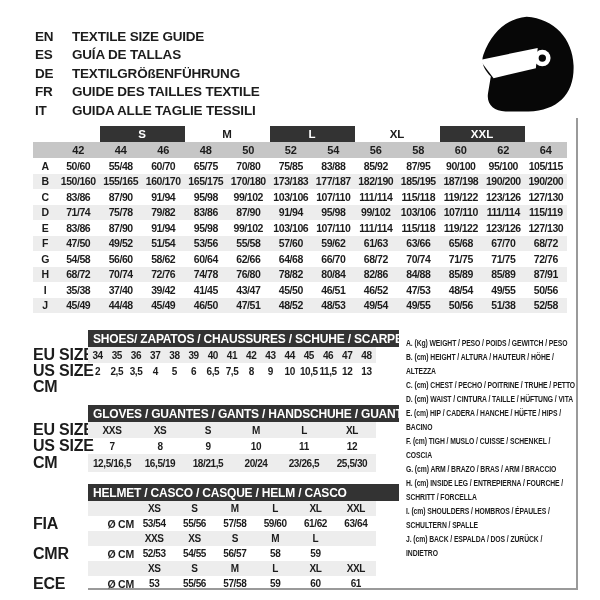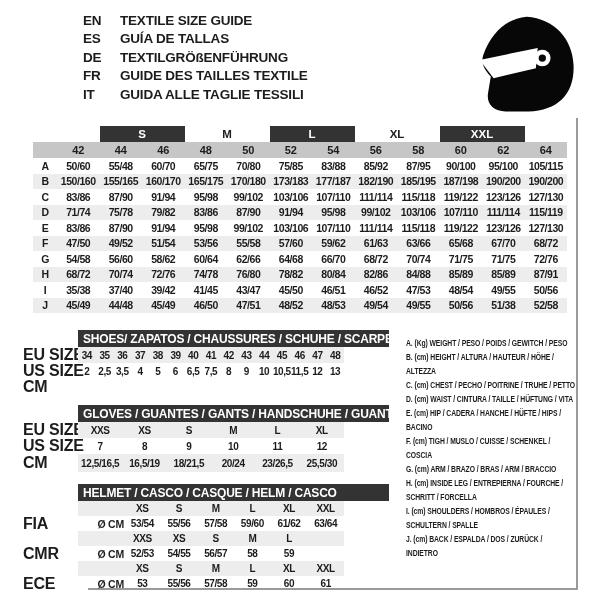--- a/index.html
+++ b/index.html
@@ -4,46 +4,46 @@
 <style>
   html,body{margin:0;padding:0;background:#fff;}
   .page{position:relative;width:600px;height:600px;background:#ffffff;overflow:hidden;
         font-family:"Liberation Sans",sans-serif;font-weight:700;color:#1c1c1c;}
 
   
   .edge-right{position:absolute;top:118px;right:22px;width:2px;height:470px;background:#9a9a9a;}
   .edge-bottom{position:absolute;left:88px;right:22px;bottom:10px;height:2px;background:#9a9a9a;}
 
   
-  .langs{position:absolute;left:35px;top:11px;margin-left:48px;}
+  .langs{position:absolute;left:35px;top:27px;}
   .lang-row{display:flex;height:18.5px;align-items:center;font-size:13.5px;letter-spacing:-0.2px;white-space:nowrap;}
   .lang-row .code{width:37px;}
 
   
   .helmet-icon{position:absolute;left:467px;top:13px;width:112px;height:103px;}
 
   
   table.main{position:absolute;left:33px;top:126px;width:534px;border-collapse:collapse;table-layout:fixed;}
   table.main td{padding:0;text-align:center;white-space:nowrap;font-size:10.5px;letter-spacing:-0.45px;height:15.5px;overflow:hidden;}
   tr.band-row td{height:16px;font-size:11.5px;letter-spacing:0;}
   tr.band-row td.dark{background:#333333;color:#ffffff;}
   tr.sizes-row td{background:#c6c6c6;height:16px;font-size:11px;letter-spacing:0;}
   tr.shaded td{background:#ededed;}
   td.rl{font-size:10.5px;letter-spacing:0;}
 
   
-  .lower{position:absolute;left:23px;top:330px;width:366px;}
+  .lower{position:absolute;left:33px;top:330px;width:366px;}
   .bar{margin-left:55px;height:17px;background:#333333;color:#fff;display:flex;align-items:center;
        padding-left:5px;font-size:12px;letter-spacing:-0.2px;white-space:nowrap;box-sizing:border-box;width:311px;}
   .srow{display:flex;align-items:stretch;}
   .srow.h16{height:16px;}
   .srow.h18{height:18px;}
   .srow.h15{height:15px;}
   .slabel{width:55px;display:flex;align-items:center;font-size:16px;letter-spacing:-0.2px;white-space:nowrap;}
-  .sdata{width:266px;display:flex;align-items:center;}
+  .sdata{width:288px;display:flex;align-items:center;}
   .sdata.shaded{background:#ededed;}
   .scell{flex:1;text-align:center;font-size:10px;letter-spacing:-0.4px;white-space:nowrap;}
   .unit{width:46px;font-size:10.5px;letter-spacing:-0.2px;text-align:right;padding-left:2px;box-sizing:border-box;}
   .gap10{height:10px;} .gap12{height:12px;}
 
   
   .legend{position:absolute;left:406px;top:336px;width:212px;transform:scaleX(0.8);transform-origin:0 0;
           font-size:8.5px;line-height:14px;letter-spacing:-0.1px;}
   .legend-item{white-space:normal;}
 </style>

